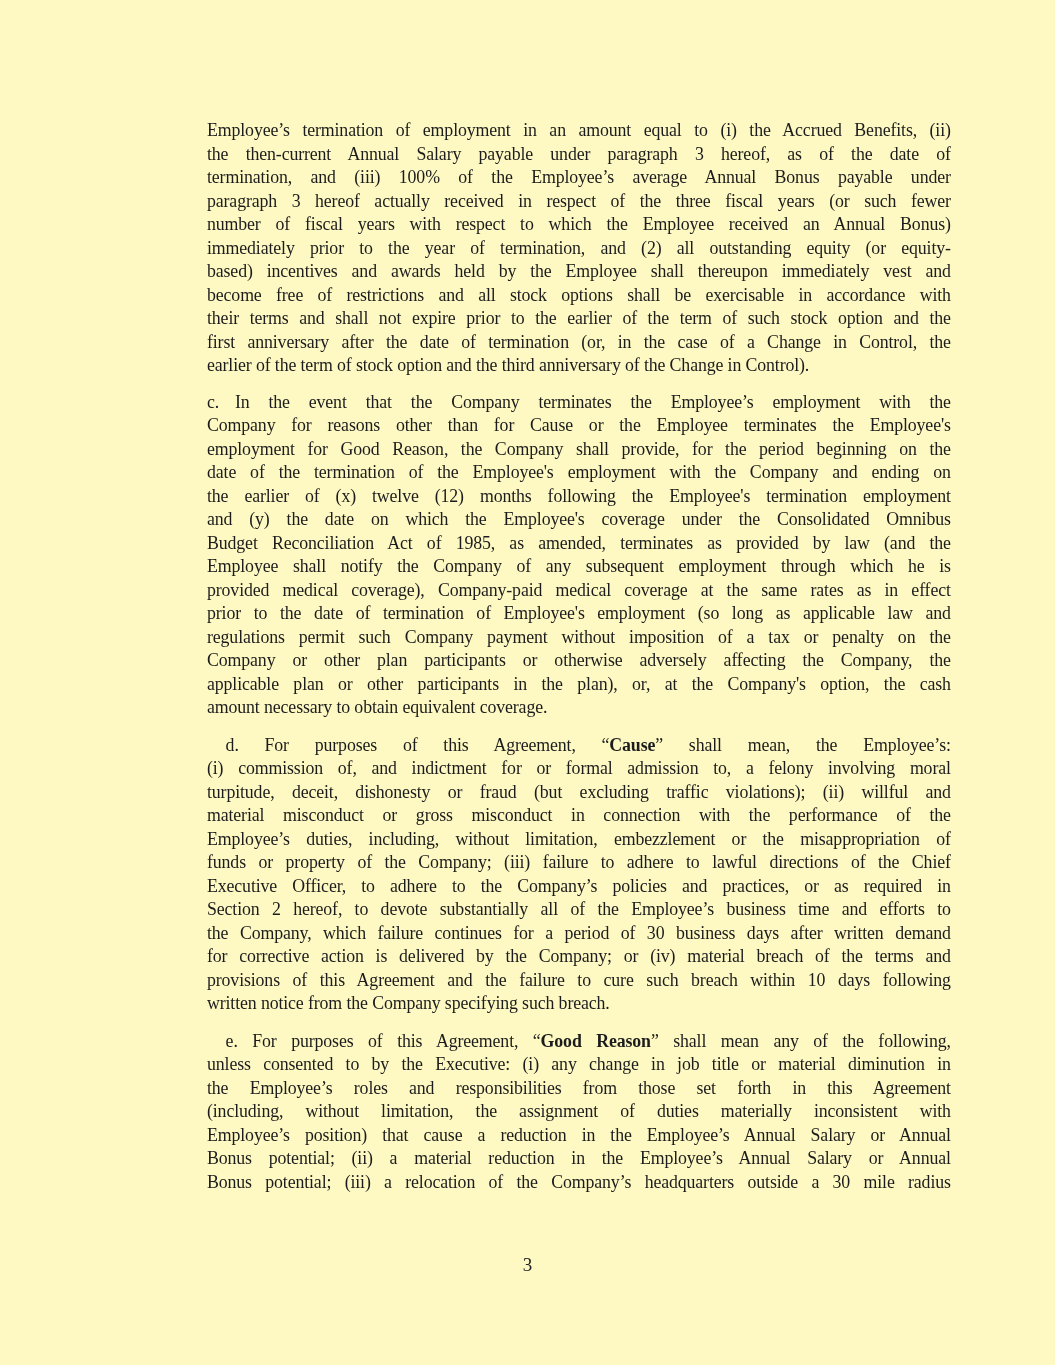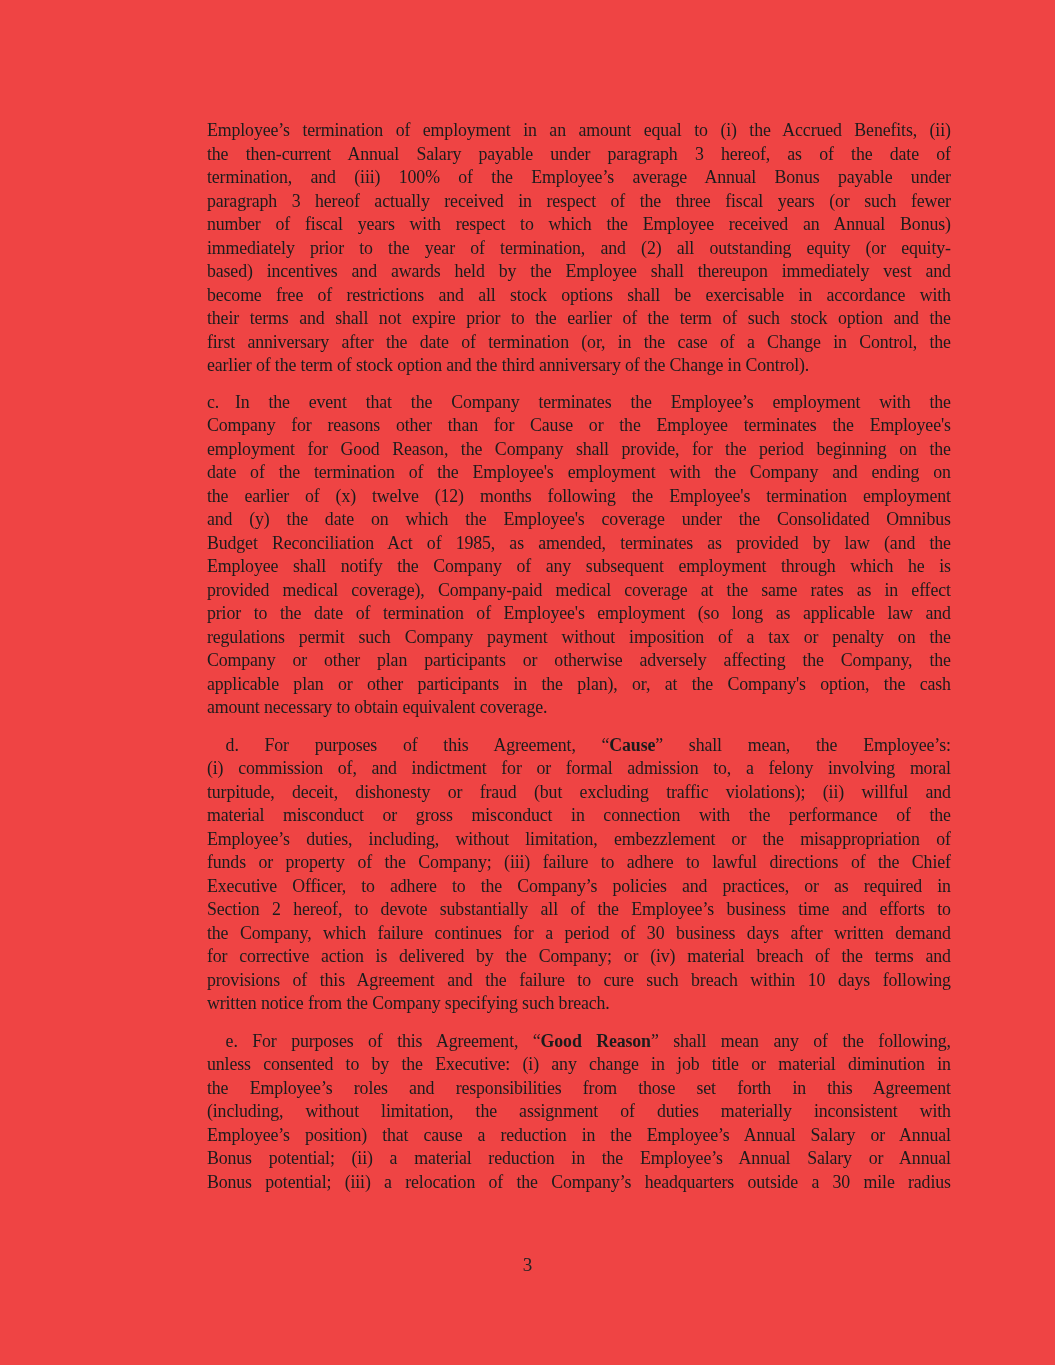--- a/index.html
+++ b/index.html
@@ -13,21 +13,21 @@
       position: relative;
       overflow: hidden;
       font-family: "Liberation Serif", "DejaVu Serif", serif;
       color: #1c1c1c;
     }
     .page {
       position: absolute;
       left: 0; top: 0;
       width: 1055px;
       height: 1365px;
-      background: #ef4444;
+      background: #fef9c3;
     }
     .body-text {
       position: absolute;
       left: 207px;
       top: 118px;
       width: 744px;
     }
     .para {
       margin: 0;
     }

